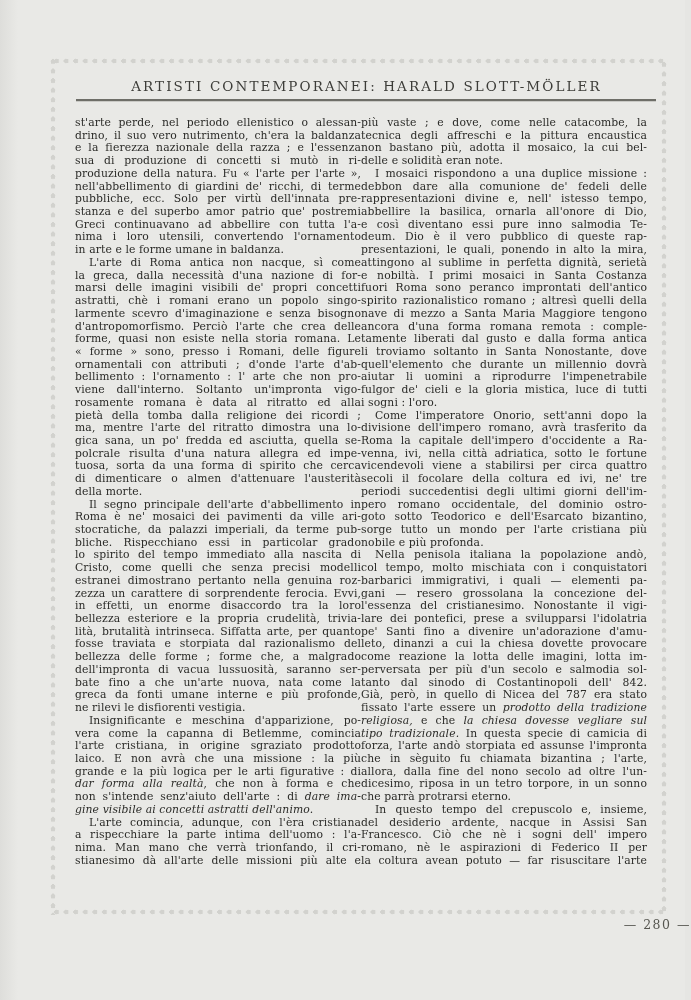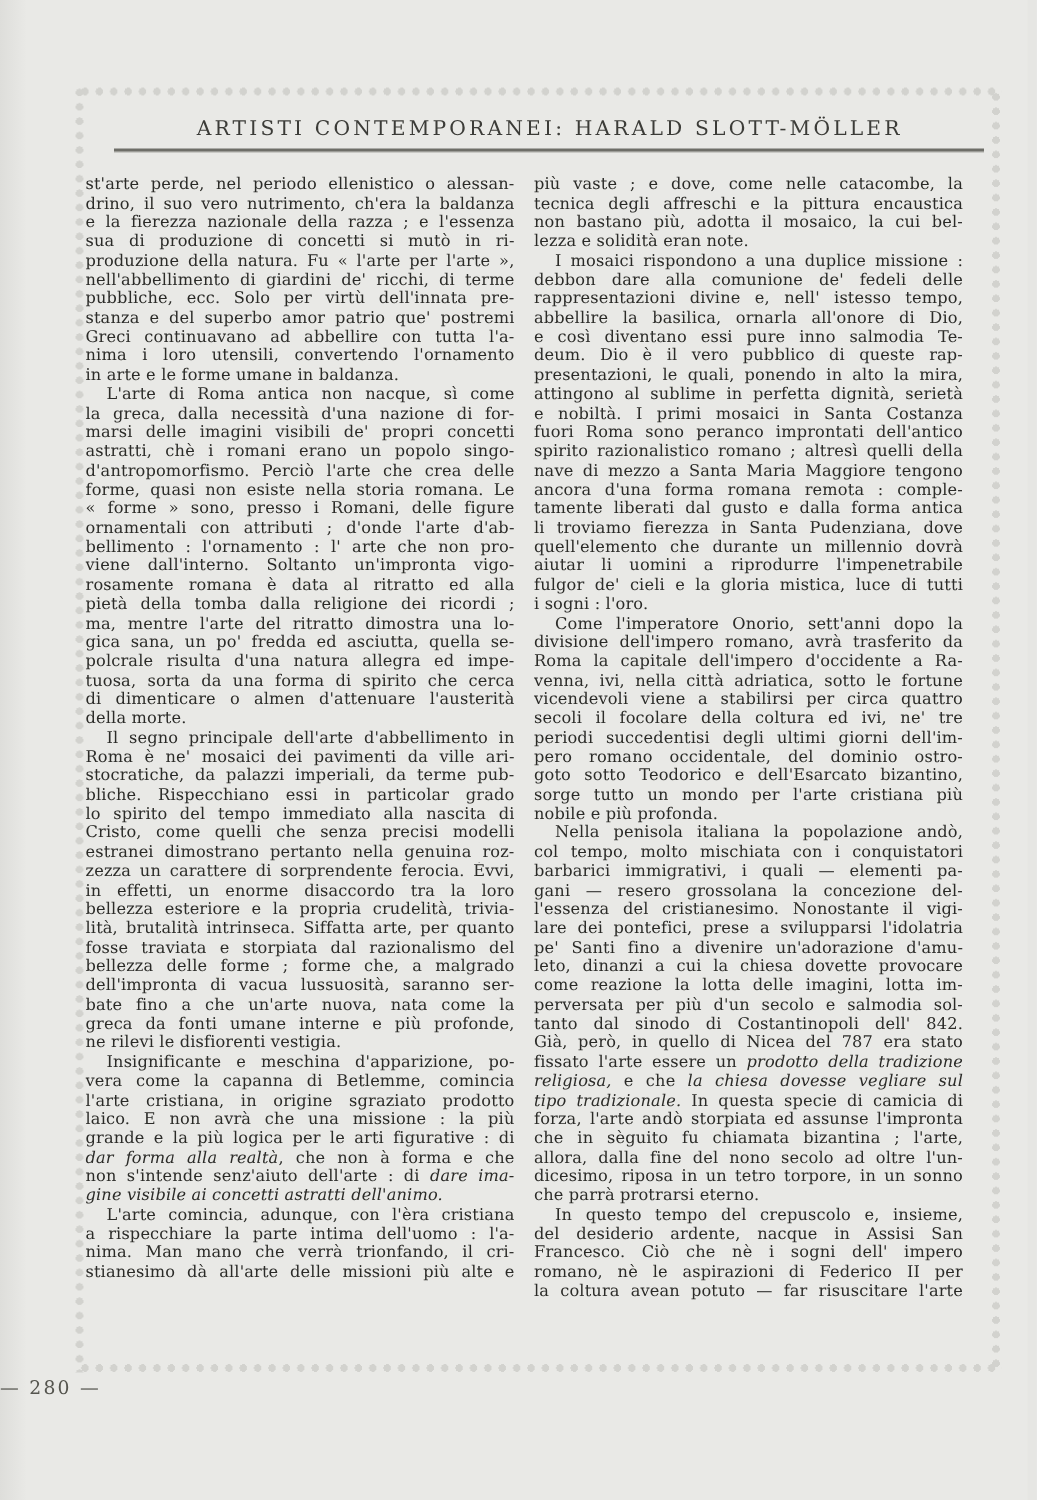--- a/index.html
+++ b/index.html
@@ -41,37 +41,37 @@
     position:absolute;left:75px;top:78px;width:583px;
     text-align:center;font-size:13.5px;letter-spacing:2.1px;
     color:#3c3c38;white-space:nowrap;
   }
   .header-rule{
     position:absolute;left:76px;top:99px;width:580px;height:2px;
     background:var(--rule);box-shadow:0 1px 0 rgba(110,110,104,0.25);
   }
 
   .columns{
-    position:absolute;left:57px;top:117px;width:585px;
-    display:flex;gap:13px;
+    position:absolute;left:75px;top:117px;width:585px;
+    display:flex;
   }
   .col{width:286px;}
   .tline{
     font-size:10.8px;line-height:12.72px;height:12.72px;
     text-align:justify;text-align-last:justify;
     white-space:normal;overflow:hidden;
     letter-spacing:0.1px;
   }
   .tline.indent{text-indent:14px;}
   .tline.pend{text-align-last:left;}
   .tline i{}
 
   .page-number{
     position:absolute;left:0;top:917px;width:691px;
-    text-align:left;font-size:12.5px;letter-spacing:1.5px;color:var(--muted);
+    text-align:right;font-size:12.5px;letter-spacing:1.5px;color:var(--muted);
   }
 </style>
 </head>
 <body>
 
 <div class="page">
   <div class="edge-shadow"></div>
 
   <div class="chain-h chain-top"></div>
   <div class="chain-v chain-left"></div>
@@ -91,20 +91,21 @@
         <div class="tline"><span>nell'abbellimento di giardini de' ricchi, di terme</span></div>
         <div class="tline"><span>pubbliche, ecc. Solo per virtù dell'innata pre-</span></div>
         <div class="tline"><span>stanza e del superbo amor patrio que' postremi</span></div>
         <div class="tline"><span>Greci continuavano ad abbellire con tutta l'a-</span></div>
         <div class="tline"><span>nima i loro utensili, convertendo l'ornamento</span></div>
         <div class="tline pend"><span>in arte e le forme umane in baldanza.</span></div>
         <div class="tline indent"><span>L'arte di Roma antica non nacque, sì come</span></div>
         <div class="tline"><span>la greca, dalla necessità d'una nazione di for-</span></div>
         <div class="tline"><span>marsi delle imagini visibili de' propri concetti</span></div>
         <div class="tline"><span>astratti, chè i romani erano un popolo singo-</span></div>
+        <div class="tline"><span>larmente scevro d'imaginazione e senza bisogno</span></div>
         <div class="tline"><span>d'antropomorfismo. Perciò l'arte che crea delle</span></div>
         <div class="tline"><span>forme, quasi non esiste nella storia romana. Le</span></div>
         <div class="tline"><span>« forme » sono, presso i Romani, delle figure</span></div>
         <div class="tline"><span>ornamentali con attributi ; d'onde l'arte d'ab-</span></div>
         <div class="tline"><span>bellimento : l'ornamento : l' arte che non pro-</span></div>
         <div class="tline"><span>viene dall'interno. Soltanto un'impronta vigo-</span></div>
         <div class="tline"><span>rosamente romana è data al ritratto ed alla</span></div>
         <div class="tline"><span>pietà della tomba dalla religione dei ricordi ;</span></div>
         <div class="tline"><span>ma, mentre l'arte del ritratto dimostra una lo-</span></div>
         <div class="tline"><span>gica sana, un po' fredda ed asciutta, quella se-</span></div>
@@ -139,36 +140,36 @@
         <div class="tline pend"><i>gine visibile ai concetti astratti dell'animo.</i></div>
         <div class="tline indent"><span>L'arte comincia, adunque, con l'èra cristiana</span></div>
         <div class="tline"><span>a rispecchiare la parte intima dell'uomo : l'a-</span></div>
         <div class="tline"><span>nima. Man mano che verrà trionfando, il cri-</span></div>
         <div class="tline"><span>stianesimo dà all'arte delle missioni più alte e</span></div>
       </div>
     <div class="col">
         <div class="tline"><span>più vaste ; e dove, come nelle catacombe, la</span></div>
         <div class="tline"><span>tecnica degli affreschi e la pittura encaustica</span></div>
         <div class="tline"><span>non bastano più, adotta il mosaico, la cui bel-</span></div>
-        <div class="tline pend"><span>lezza e solidità eran note.</span></div>
+        <div class="tline pend"><span>delle e solidità eran note.</span></div>
         <div class="tline indent"><span>I mosaici rispondono a una duplice missione :</span></div>
         <div class="tline"><span>debbon dare alla comunione de' fedeli delle</span></div>
         <div class="tline"><span>rappresentazioni divine e, nell' istesso tempo,</span></div>
         <div class="tline"><span>abbellire la basilica, ornarla all'onore di Dio,</span></div>
         <div class="tline"><span>e così diventano essi pure inno salmodia Te-</span></div>
         <div class="tline"><span>deum. Dio è il vero pubblico di queste rap-</span></div>
         <div class="tline"><span>presentazioni, le quali, ponendo in alto la mira,</span></div>
         <div class="tline"><span>attingono al sublime in perfetta dignità, serietà</span></div>
         <div class="tline"><span>e nobiltà. I primi mosaici in Santa Costanza</span></div>
         <div class="tline"><span>fuori Roma sono peranco improntati dell'antico</span></div>
         <div class="tline"><span>spirito razionalistico romano ; altresì quelli della</span></div>
         <div class="tline"><span>nave di mezzo a Santa Maria Maggiore tengono</span></div>
         <div class="tline"><span>ancora d'una forma romana remota : comple-</span></div>
         <div class="tline"><span>tamente liberati dal gusto e dalla forma antica</span></div>
-        <div class="tline"><span>li troviamo fierezza in Santa Pudenziana, dove</span></div>
+        <div class="tline"><span>li troviamo soltanto in Santa Nonostante, dove</span></div>
         <div class="tline"><span>quell'elemento che durante un millennio dovrà</span></div>
         <div class="tline"><span>aiutar li uomini a riprodurre l'impenetrabile</span></div>
         <div class="tline"><span>fulgor de' cieli e la gloria mistica, luce di tutti</span></div>
         <div class="tline pend"><span>i sogni : l'oro.</span></div>
         <div class="tline indent"><span>Come l'imperatore Onorio, sett'anni dopo la</span></div>
         <div class="tline"><span>divisione dell'impero romano, avrà trasferito da</span></div>
         <div class="tline"><span>Roma la capitale dell'impero d'occidente a Ra-</span></div>
         <div class="tline"><span>venna, ivi, nella città adriatica, sotto le fortune</span></div>
         <div class="tline"><span>vicendevoli viene a stabilirsi per circa quattro</span></div>
         <div class="tline"><span>secoli il focolare della coltura ed ivi, ne' tre</span></div>

